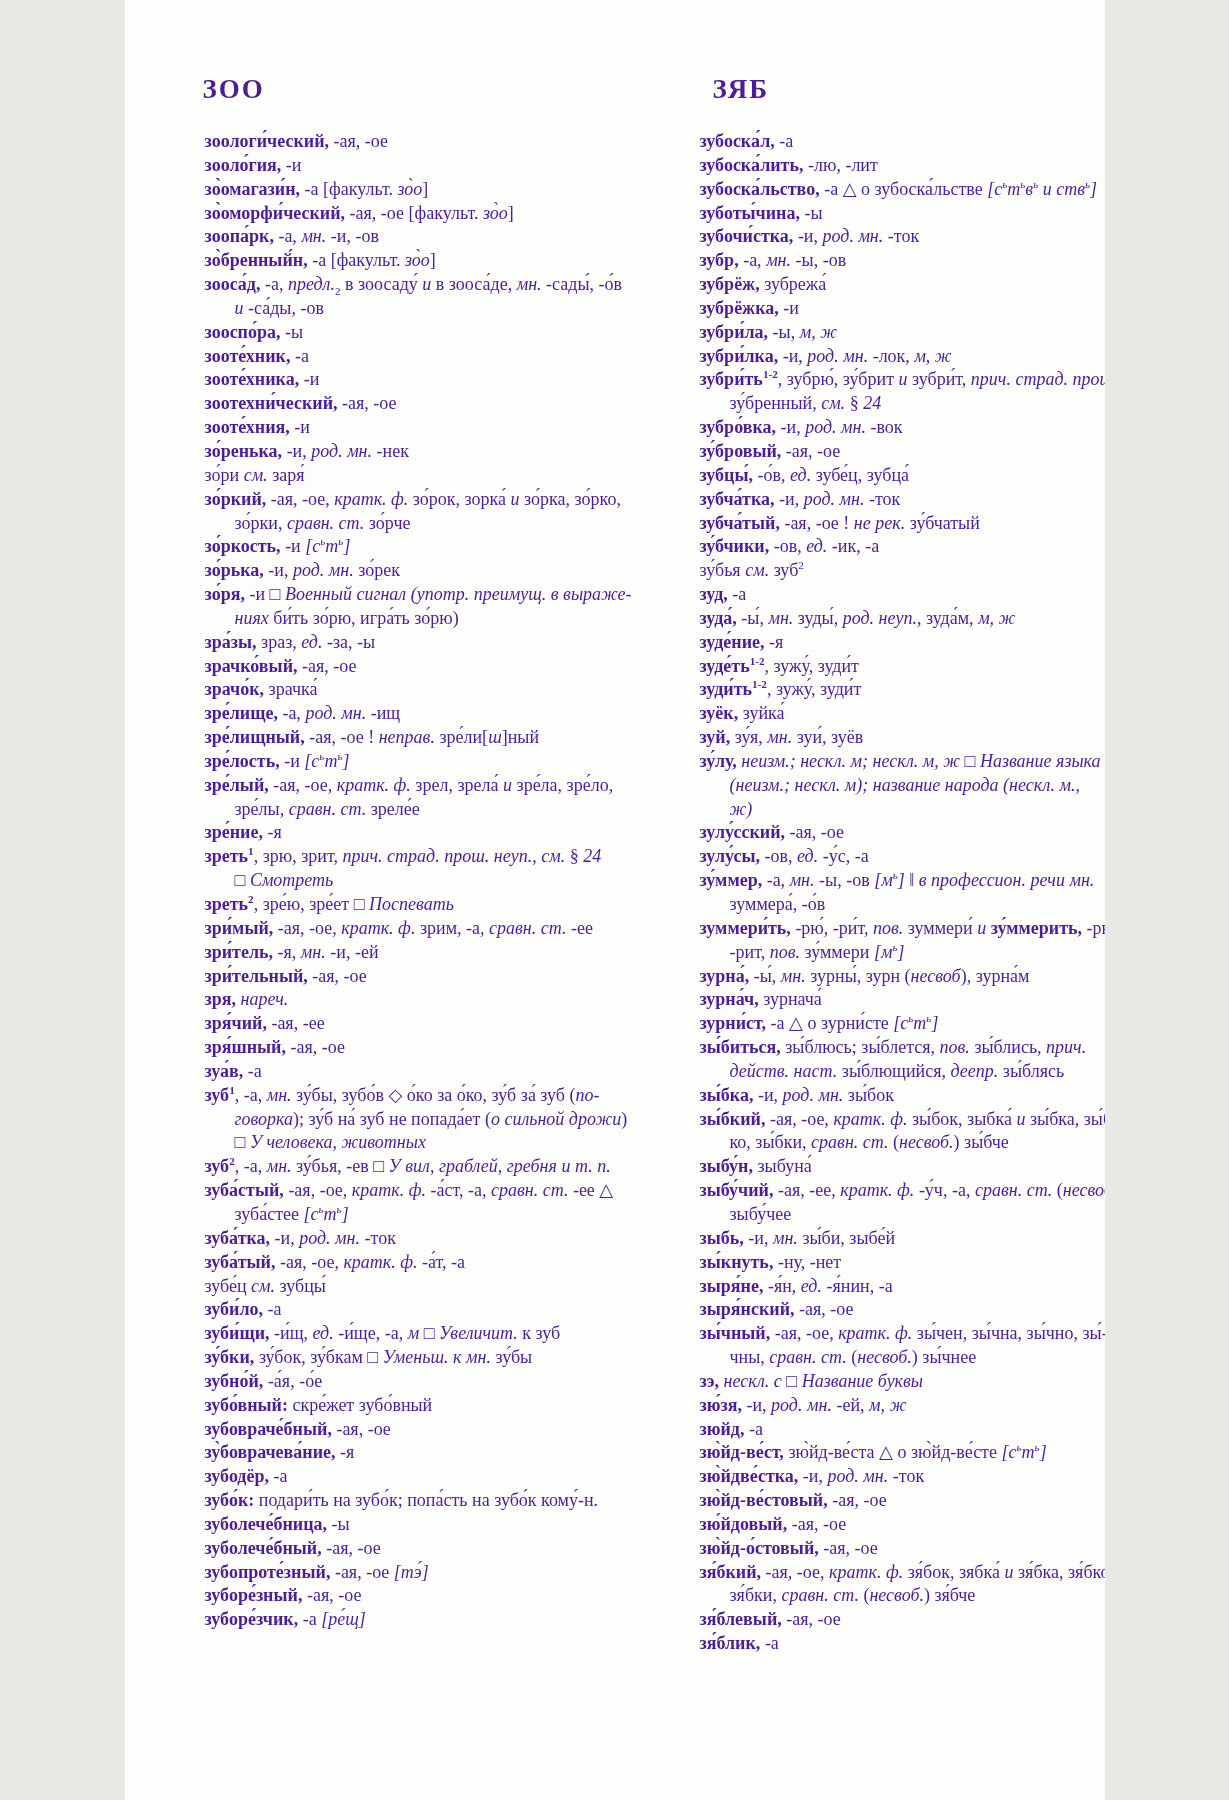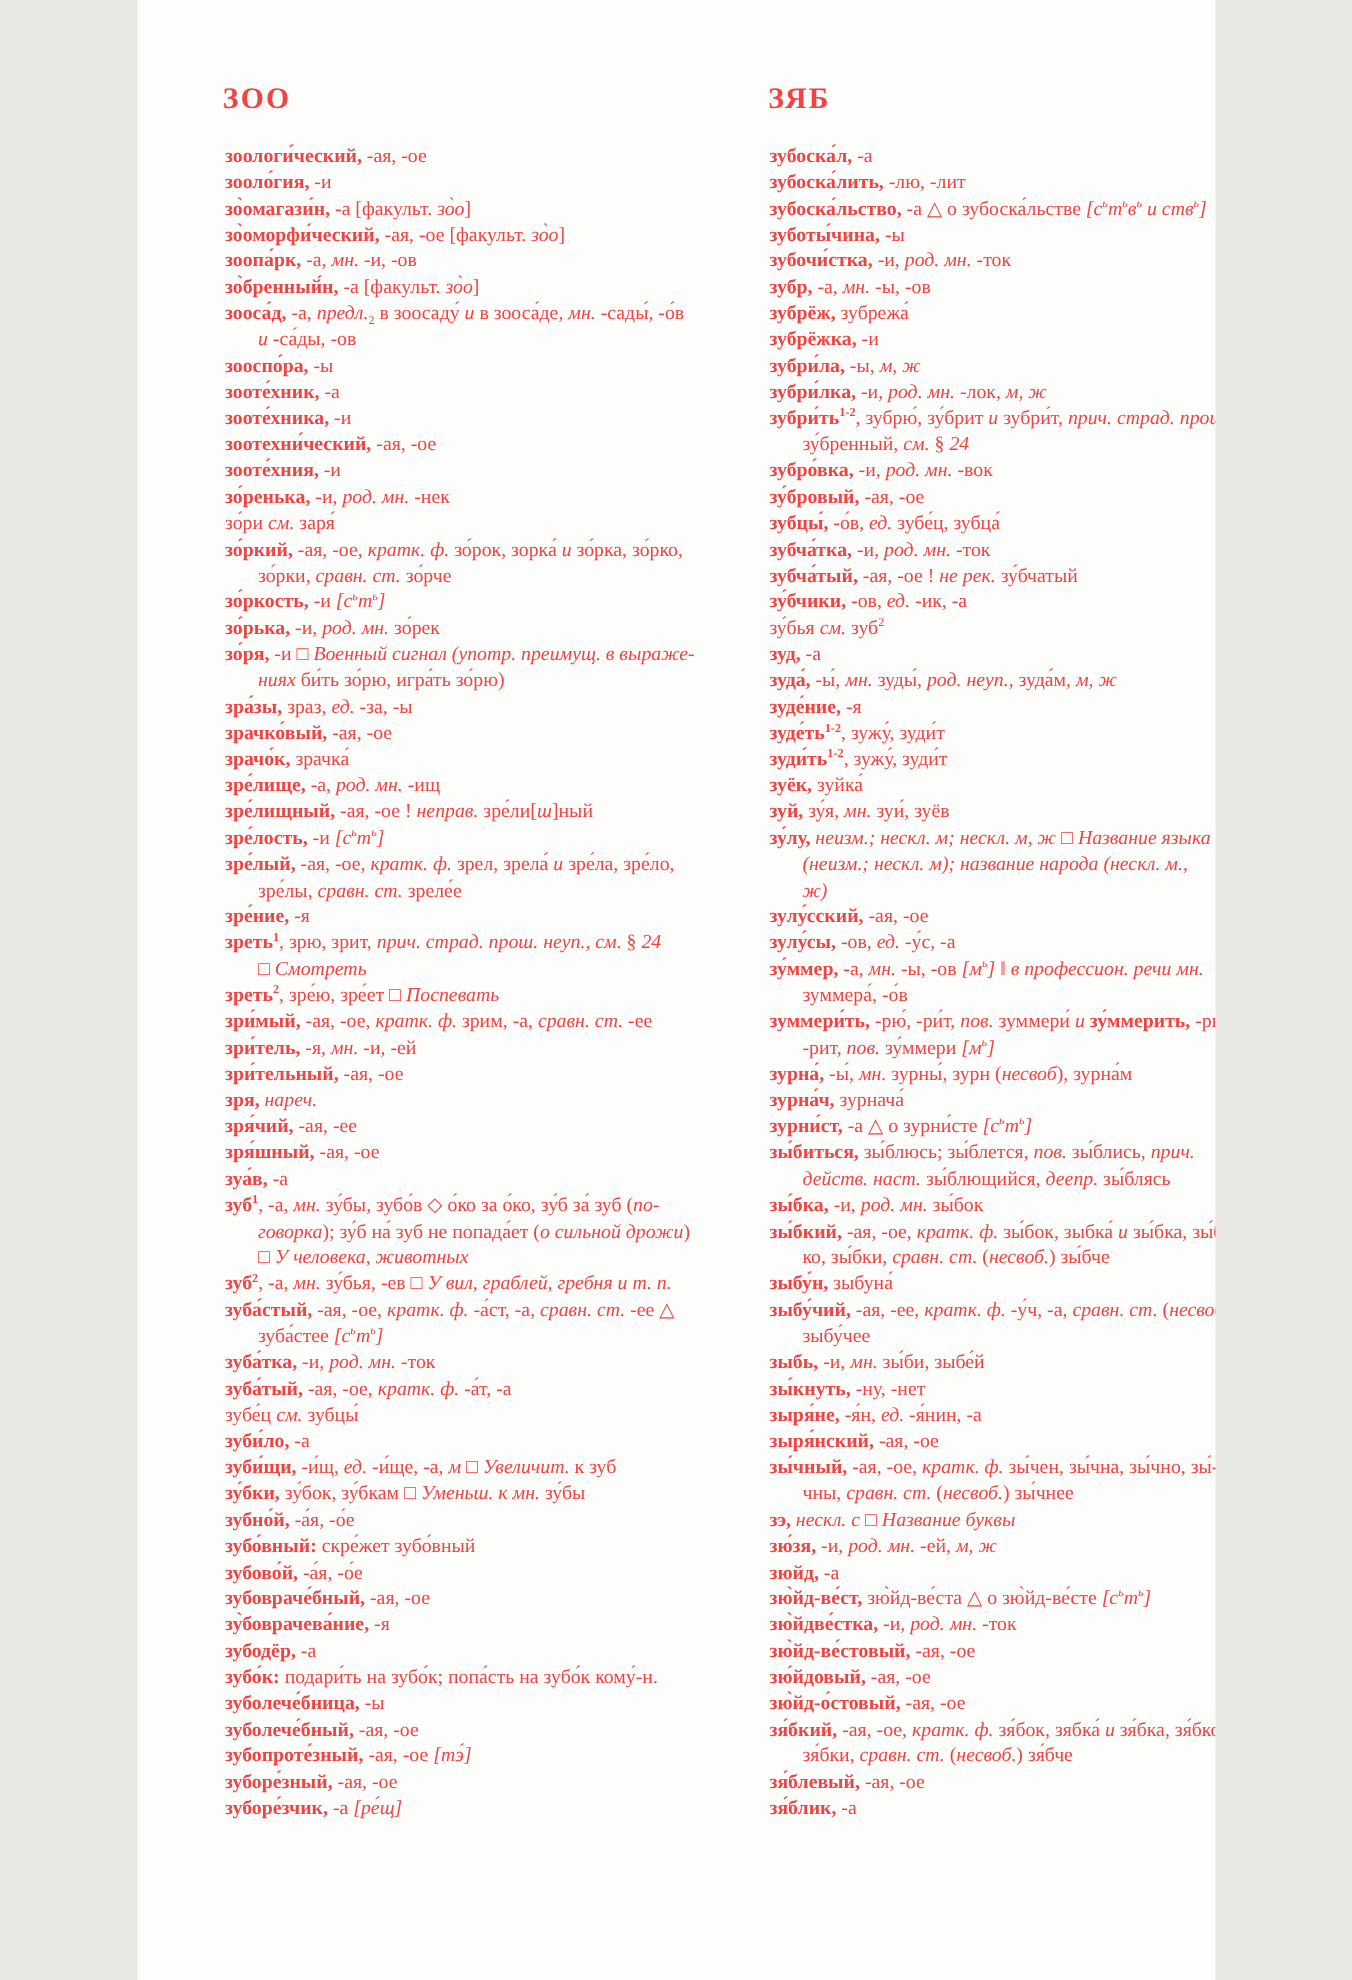--- a/index.html
+++ b/index.html
@@ -1,26 +1,26 @@
 <!DOCTYPE html>
 <html><head>
 <meta charset="utf-8">
 <style>
   html,body { margin:0; padding:0; background:#e8e8e4; }
   .page {
     position:relative; width:980px; height:1800px; margin:0 auto;
-    background:#fdfdfb; color:#ef4444; overflow:hidden;
+    background:#fdfdfb; color:#4c1d95; overflow:hidden;
     font-family:"Liberation Serif","DejaVu Serif",serif;
   }
   .guide-word {
     position:absolute; top:74px; font-size:27px; font-weight:bold;
     letter-spacing:2px; font-family:"Liberation Serif",serif;
   }
   .guide-left  { left:78px; }
-  .guide-right { left:574px; }
+  .guide-right { left:588px; }
   .section-letter {
     position:absolute; top:34px; left:1088px; font-size:92px; line-height:1;
     font-weight:bold; font-family:"Liberation Serif",serif;
   }
   .col { position:absolute; top:130px; }
   .col-left  { left:80px;  width:486px; }
   .col-right { left:575px; width:610px; }
   p.entry {
     margin:0; font-size:18px; line-height:23.85px;
     padding-left:30px; text-indent:-30px; white-space:pre;
@@ -89,21 +89,20 @@
       <p class="entry"><span class="bold">зуба́стый,</span><span> -ая, -ое, </span><span class="ital">кратк. ф.</span><span> -а́ст, -а, </span><span class="ital">сравн. ст.</span><span> -ее △
 зуба́стее </span><span class="ital">[с</span><sup class="ital">ь</sup><span class="ital">т</span><sup class="ital">ь</sup><span class="ital">]</span></p>
       <p class="entry"><span class="bold">зуба́тка,</span><span> -и, </span><span class="ital">род. мн.</span><span> -ток</span></p>
       <p class="entry"><span class="bold">зуба́тый,</span><span> -ая, -ое, </span><span class="ital">кратк. ф.</span><span> -а́т, -а</span></p>
       <p class="entry"><span>зубе́ц </span><span class="ital">см.</span><span> зубцы́</span></p>
       <p class="entry"><span class="bold">зуби́ло,</span><span> -а</span></p>
       <p class="entry"><span class="bold">зуби́щи,</span><span> -и́щ, </span><span class="ital">ед.</span><span> -и́ще, -а, </span><span class="ital">м</span><span> □ </span><span class="ital">Увеличит.</span><span> к зуб</span></p>
       <p class="entry"><span class="bold">зу́бки,</span><span> зу́бок, зу́бкам □ </span><span class="ital">Уменьш. к мн.</span><span> зу́бы</span></p>
       <p class="entry"><span class="bold">зубно́й,</span><span> -а́я, -о́е</span></p>
       <p class="entry"><span class="bold">зубо́вный:</span><span> скре́жет зубо́вный</span></p>
-      <p class="entry"><span class="bold">зубово́й,</span><span> -а́я, -о́е</span></p>
       <p class="entry"><span class="bold">зубовраче́бный,</span><span> -ая, -ое</span></p>
       <p class="entry"><span class="bold">зу̀боврачева́ние,</span><span> -я</span></p>
       <p class="entry"><span class="bold">зубодёр,</span><span> -а</span></p>
       <p class="entry"><span class="bold">зубо́к:</span><span> подари́ть на зубо́к; попа́сть на зубо́к кому́-н.</span></p>
       <p class="entry"><span class="bold">зуболече́бница,</span><span> -ы</span></p>
       <p class="entry"><span class="bold">зуболече́бный,</span><span> -ая, -ое</span></p>
       <p class="entry"><span class="bold">зубопроте́зный,</span><span> -ая, -ое </span><span class="ital">[тэ́]</span></p>
       <p class="entry"><span class="bold">зуборе́зный,</span><span> -ая, -ое</span></p>
       <p class="entry"><span class="bold">зуборе́зчик,</span><span> -а </span><span class="ital">[ре́щ]</span></p>
     </div>

